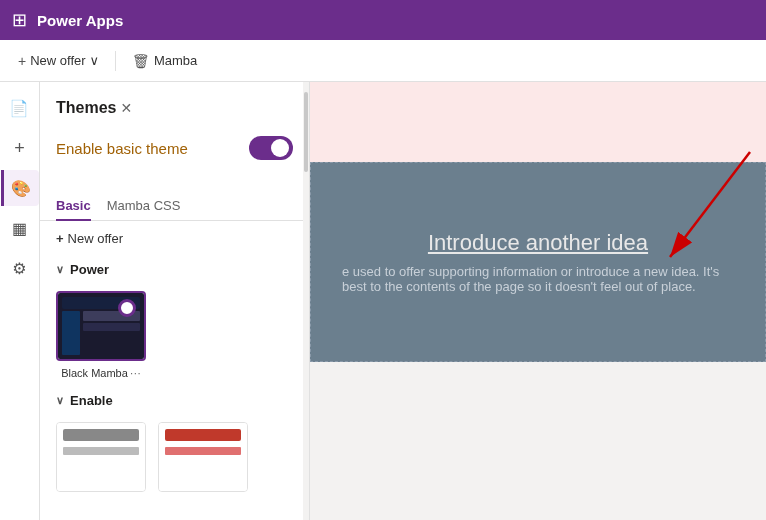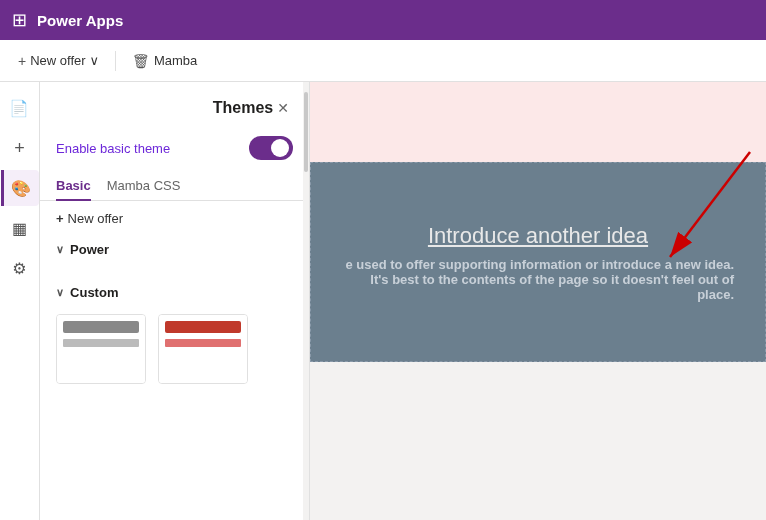--- a/index.html
+++ b/index.html
@@ -92,21 +92,21 @@
       background: #fff;
       border-right: 1px solid #e0e0e0;
       display: flex;
       flex-direction: column;
       overflow: hidden;
       position: relative;
     }
     .panel-header {
       display: flex;
       align-items: center;
-      justify-content: flex-end;
+      justify-content: flex-start;
       padding: 14px 16px 10px;
     }
     .panel-title {
       font-size: 16px;
       font-weight: 600;
       color: #201f1e;
     }
     .panel-close {
       background: none;
       border: none;
@@ -117,22 +117,22 @@
     }
 
     
     .enable-row {
       display: flex;
       align-items: center;
       justify-content: space-between;
       padding: 6px 16px 12px;
     }
     .enable-label {
-      font-size: 13px;
-      color: #6d28d9;
+      font-size: 15px;
+      color: #a16207;
     }
     
     .toggle {
       position: relative;
       width: 44px;
       height: 24px;
     }
     .toggle input { opacity: 0; width: 0; height: 0; }
     .toggle-slider {
       position: absolute;
@@ -161,20 +161,21 @@
       border-bottom: 1px solid #e0e0e0;
       gap: 16px;
     }
     .panel-tab {
       padding: 6px 0;
       font-size: 13px;
       cursor: pointer;
       color: #666;
       border-bottom: 2px solid transparent;
       margin-bottom: -1px;
+      margin-top: 20px;
     }
     .panel-tab.active {
       color: #6b2d8b;
       border-bottom: 2px solid #6b2d8b;
       font-weight: 600;
     }
 
     
     .new-theme-btn {
       display: flex;
@@ -324,23 +325,22 @@
     .content-heading {
       color: #e8e8e8;
       font-size: 22px;
       font-weight: 400;
       margin-bottom: 8px;
       text-decoration: underline;
     }
     .content-body {
       color: #c8d0d8;
       font-size: 13px;
-      text-align: right;
+      text-align: left;
       padding: 0 31px;
-      font-weight: bold;
     }
 
     
     .red-arrow {
       position: absolute;
       top: 60px;
       left: 330px;
       pointer-events: none;
     }
 
@@ -423,27 +423,46 @@
     </button>
 
     <div class="section-header">
       <span class="chevron">∨</span>
       <span>Power</span>
     </div>
 
     <div class="themes-grid">
 
 
+      <div class="theme-item">
+        <div class="theme-thumbnail selected">
+          <div class="blackmamba-thumb">
+            <div class="bm-header"></div>
+            <div class="bm-content">
+              <div class="bm-sidebar"></div>
+              <div class="bm-main">
+                <div class="bm-row1"></div>
+                <div class="bm-row2"></div>
+              </div>
+            </div>
+          </div>
+          <div class="bm-circle"></div>
+        </div>
+        <div class="theme-item-row">
+          <span class="theme-name">Black Mamba</span>
+          <span class="theme-more">···</span>
+        </div>
+      </div>
 
     </div>
 
     <div class="presets-section">
       <div class="section-header">
         <span class="chevron">∨</span>
-        <span>Custom</span>
+        <span>Enable</span>
       </div>
 
       <div class="themes-grid" style="gap:12px;">
         <div class="theme-item">
           <div class="theme-thumbnail" style="background:#fff;">
             <div class="softchief-thumb">
               <div style="background:#888;height:12px;border-radius:2px;"></div>
               <div style="background:#bbb;height:8px;border-radius:1px;margin-top:3px;"></div>
             </div>
           </div>

